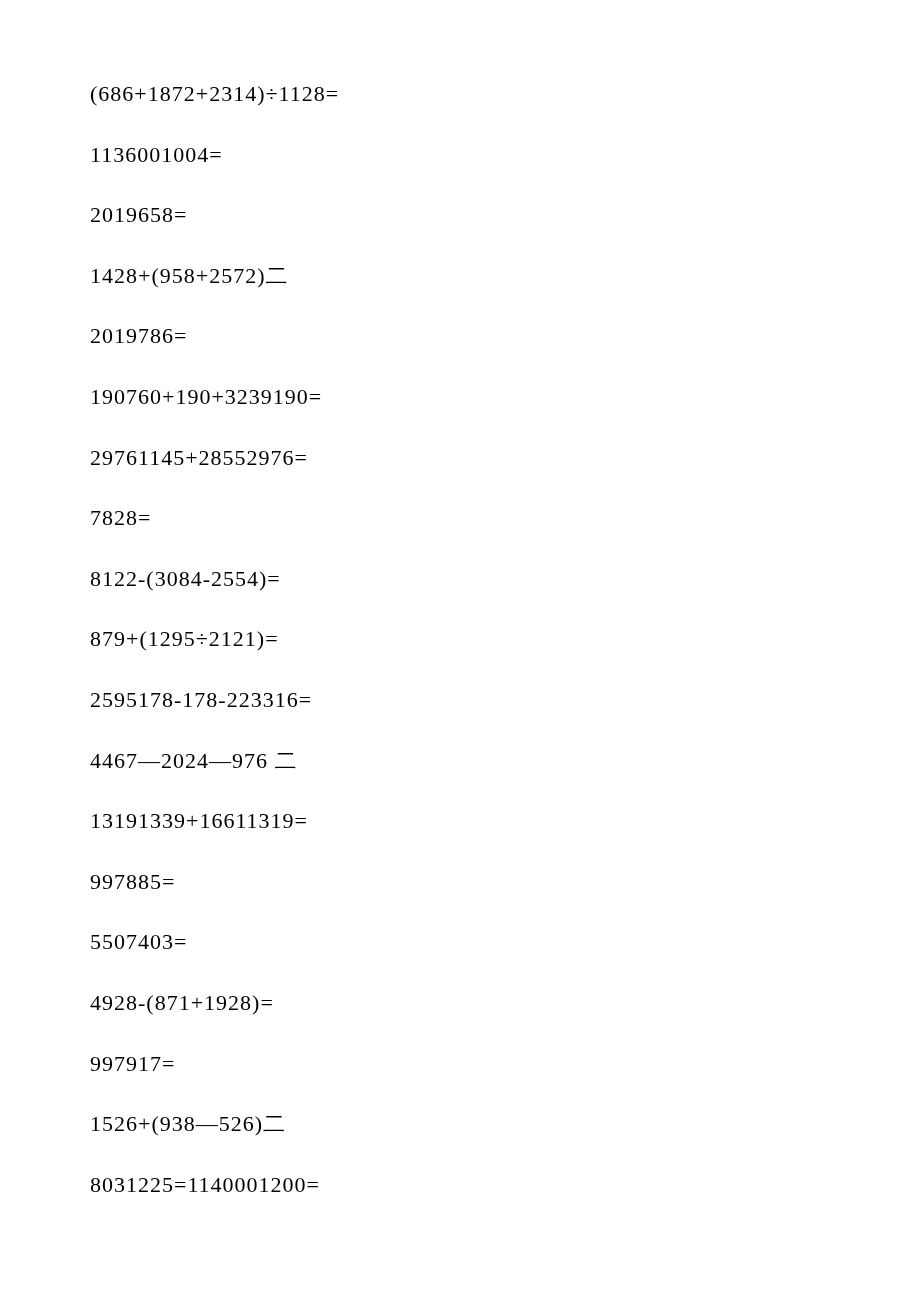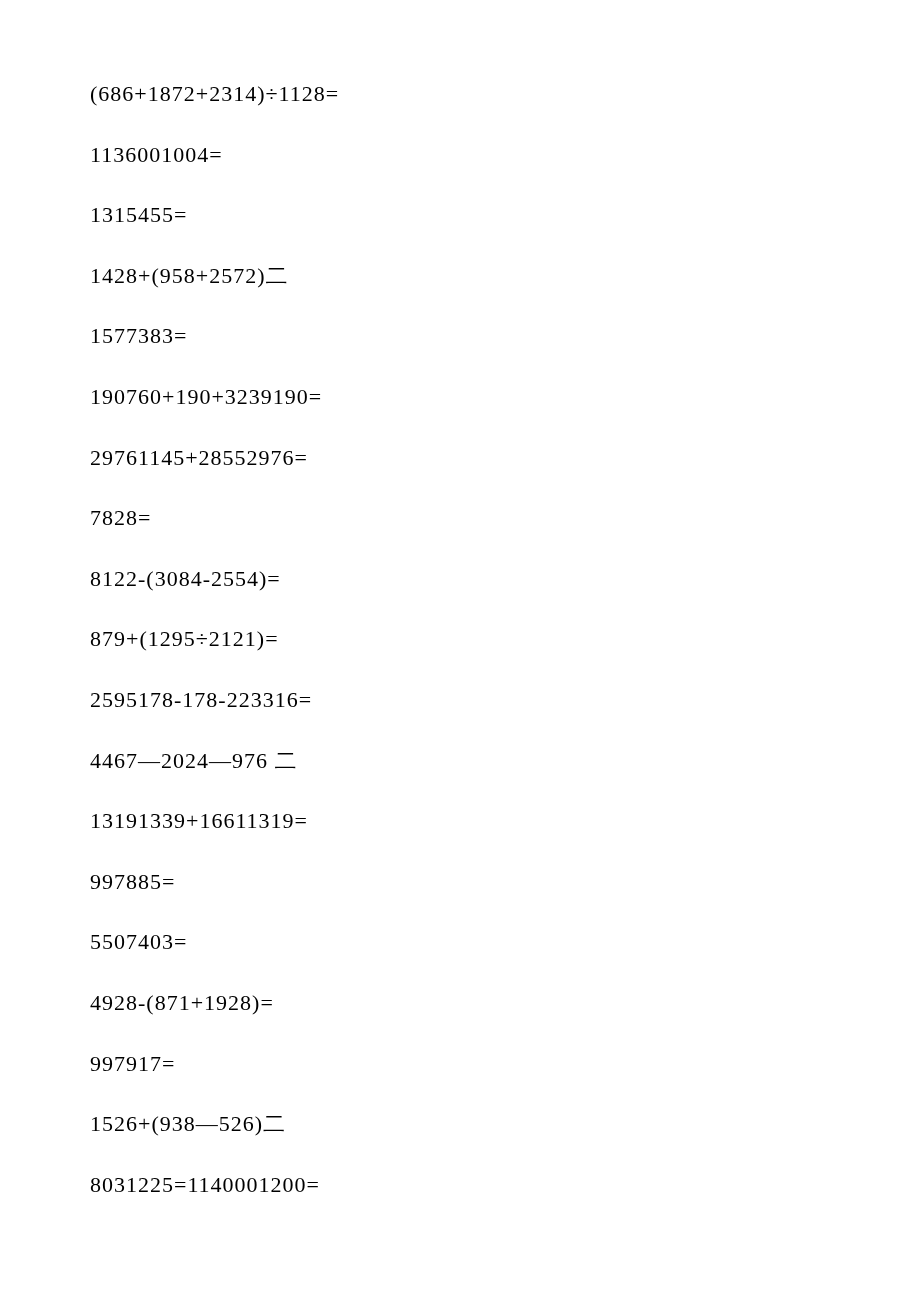--- a/index.html
+++ b/index.html
@@ -25,23 +25,23 @@
       letter-spacing: 1px;
       line-height: 1.3;
     }
   </style>
 </head>
 <body>
 
 <div class="equation-list">
   <div class="equation">(686+1872+2314)÷1128=</div>
   <div class="equation">1136001004=</div>
-  <div class="equation">1315455=</div>
+  <div class="equation">2019658=</div>
   <div class="equation">1428+(958+2572)二</div>
-  <div class="equation">1577383=</div>
+  <div class="equation">2019786=</div>
   <div class="equation">190760+190+3239190=</div>
   <div class="equation">29761145+28552976=</div>
   <div class="equation">7828=</div>
   <div class="equation">8122-(3084-2554)=</div>
   <div class="equation">879+(1295÷2121)=</div>
   <div class="equation">2595178-178-223316=</div>
   <div class="equation">4467—2024—976 二</div>
   <div class="equation">13191339+16611319=</div>
   <div class="equation">997885=</div>
   <div class="equation">5507403=</div>

